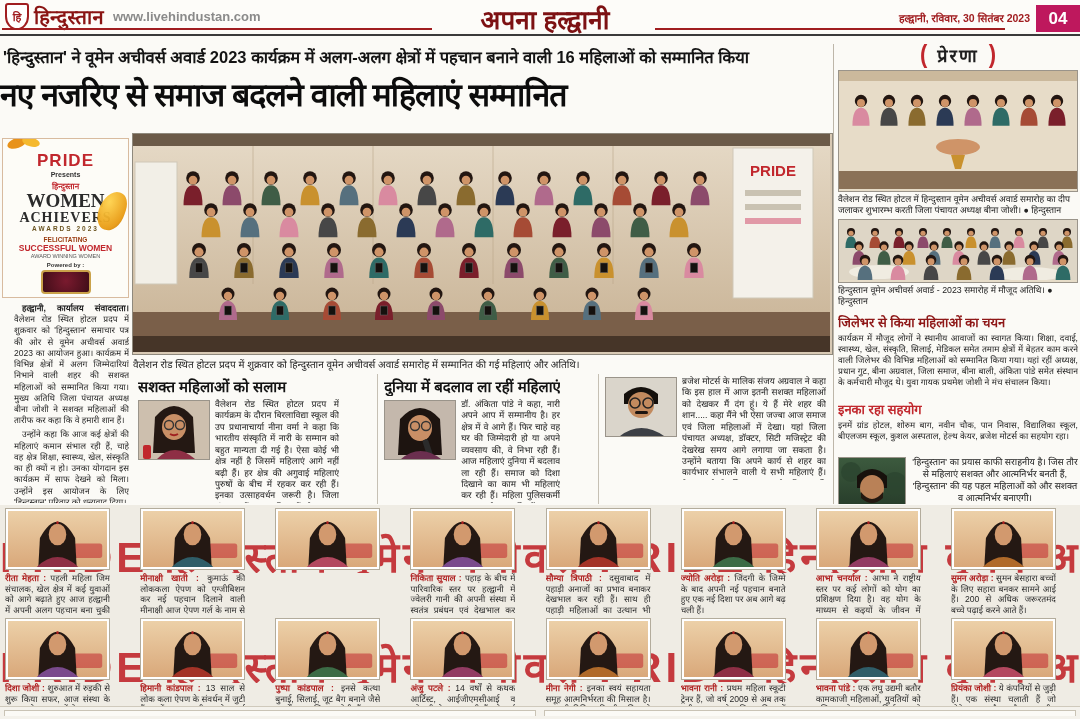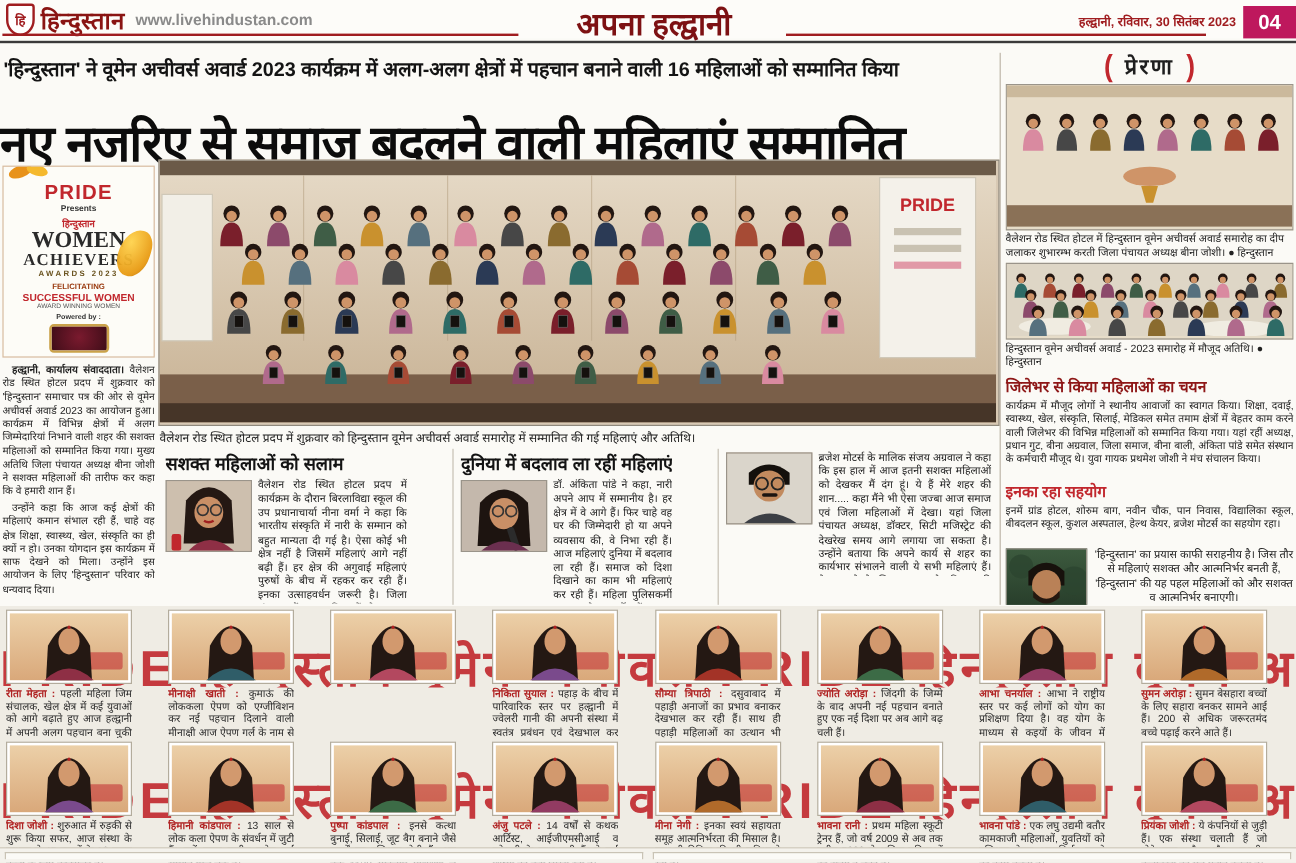--- a/index.html
+++ b/index.html
@@ -22,21 +22,21 @@
   .pagebadge{position:absolute;right:0;top:5px;width:44px;height:27px;background:#be185d;
              color:#fff;font-size:17px;font-weight:bold;display:flex;align-items:center;
              justify-content:center;}
   .rule-red-l{position:absolute;left:2px;top:28px;width:430px;height:2px;background:#a01d20;}
   .rule-red-r{position:absolute;left:655px;top:28px;width:350px;height:2px;background:#a01d20;}
   .rule-dark{position:absolute;left:0;top:34px;width:1080px;height:2px;background:#3a3a3a;}
 
   
   .kicker{position:absolute;left:3px;top:45px;width:828px;font-size:16.5px;font-weight:800;
           color:#141414;white-space:nowrap;overflow:hidden;}
-  .headline{position:absolute;left:0;top:66px;width:784px;height:60px;font-size:42px;
+  .headline{position:absolute;left:0;top:54px;width:784px;height:60px;font-size:32px;
             font-weight:900;color:#0c0c0c;letter-spacing:-1px;white-space:nowrap;
             overflow:hidden;line-height:1.25;}
 
   
   .left-col{position:absolute;left:2px;top:138px;width:127px;height:367px;}
   .promo{position:relative;height:158px;border:1px solid #d8bb9f;background:#fdfcf7;
          text-align:center;overflow:hidden;}
   .promo-ribbon{position:absolute;left:2px;top:-4px;}
   .promo-brand{margin-top:12px;font-size:17px;font-weight:900;color:#c1272d;letter-spacing:1px;}
   .promo-presents{font-size:7px;color:#333;font-weight:bold;}
@@ -49,21 +49,21 @@
   .promo-tag3{font-size:5.5px;color:#555;}
   .promo-powered{margin-top:3px;font-size:6px;font-weight:bold;color:#333;}
   .promo-emblem{margin:2px auto 0;width:46px;height:20px;background:radial-gradient(circle at 50% 45%,#7a1a2e,#3f0d18);
                 border:2px solid #caa24a;border-radius:4px;}
   .gold-swoosh{position:absolute;right:3px;top:52px;width:26px;height:40px;
                background:radial-gradient(ellipse at 30% 30%,#ffd34d,#e89a12 70%,#b56a05);
                border-radius:60% 40% 55% 45%;transform:rotate(18deg);opacity:.95;}
   .left-text{margin-top:5px;height:200px;overflow:hidden;font-size:8.5px;line-height:1.32;
              text-align:justify;color:#1f1f1f;}
   .left-text .dl{font-weight:bold;}
-  .left-text p{margin:0 0 3px 0;text-indent:8px;}
+  .left-text p{margin:0 0 3px 12px;text-indent:8px;}
 
   
   .main-photo{position:absolute;left:132px;top:133px;width:699px;height:220px;
               border:1px solid #8f897d;background:#d8c9b4;overflow:hidden;}
   .main-cap{position:absolute;left:133px;top:357px;width:697px;font-size:10px;color:#222;
             white-space:nowrap;overflow:hidden;}
 
   
   .stories{position:absolute;left:132px;top:374px;width:700px;height:130px;display:flex;}
   .stories article{padding:2px 6px 0 6px;overflow:hidden;}
@@ -696,21 +696,21 @@
               <circle cx="224" cy="41.64" r="3.444" fill="#cf9468"></circle>
               <path d="M216.62 61.32 Q216.62 45.74 224 45.74 Q231.38 45.74 231.38 61.32 Z" fill="#2e6b66"></path>
             </g>
           </g>
       </svg>
     </div>
     <div class="rc-cap">हिन्दुस्तान वूमेन अचीवर्स अवार्ड - 2023 समारोह में मौजूद अतिथि। ● हिन्दुस्तान</div>
     <h3 class="rc-sub1">जिलेभर से किया महिलाओं का चयन</h3>
     <p class="rc-body rc-body1">कार्यक्रम में मौजूद लोगों ने स्थानीय आवाजों का स्वागत किया। शिक्षा, दवाई, स्वास्थ्य, खेल, संस्कृति, सिलाई, मेडिकल समेत तमाम क्षेत्रों में बेहतर काम करने वाली जिलेभर की विभिन्न महिलाओं को सम्मानित किया गया। यहां रहीं अध्यक्ष, प्रधान गुट, बीना अग्रवाल, जिला समाज, बीना बाली, अंकिता पांडे समेत संस्थान के कर्मचारी मौजूद थे। युवा गायक प्रथमेश जोशी ने मंच संचालन किया।</p>
     <h3 class="rc-sub2">इनका रहा सहयोग</h3>
-    <p class="rc-body rc-body2">इनमें ग्रांड होटल, शोरुम बाग, नवीन चौक, पान निवास, विद्यालिका स्कूल, बीबदलन स्कूल, कुशल अस्पताल, हेल्थ केयर, ब्रजेश मोटर्स का सहयोग रहा।</p>
+    <p class="rc-body rc-body2">इनमें ग्रांड होटल, शोरुम बाग, नवीन चौक, पान निवास, विद्यालिका स्कूल, बीएलजम स्कूल, कुशल अस्पताल, हेल्थ केयर, ब्रजेश मोटर्स का सहयोग रहा।</p>
     <div class="quote-row">
       <div class="quote-photo">
         <svg viewBox="0 0 66 68" width="66" height="68">
           <rect width="66" height="68" fill="url(#greenbg)"></rect>
           <circle cx="12" cy="14" r="10" fill="#2c4530" opacity=".8"></circle>
           <circle cx="56" cy="26" r="12" fill="#2c4530" opacity=".8"></circle>
           <path d="M18 18 Q33 4 48 18 L48 30 L18 30 Z" fill="#17110c"></path>
           <ellipse cx="33" cy="30" rx="12" ry="13" fill="#b98157"></ellipse>
           <path d="M22 34 Q33 48 44 34 L44 40 Q33 50 22 40 Z" fill="#241810"></path>
           <path d="M12 68 Q33 48 54 68 Z" fill="#cfcfcf"></path>

